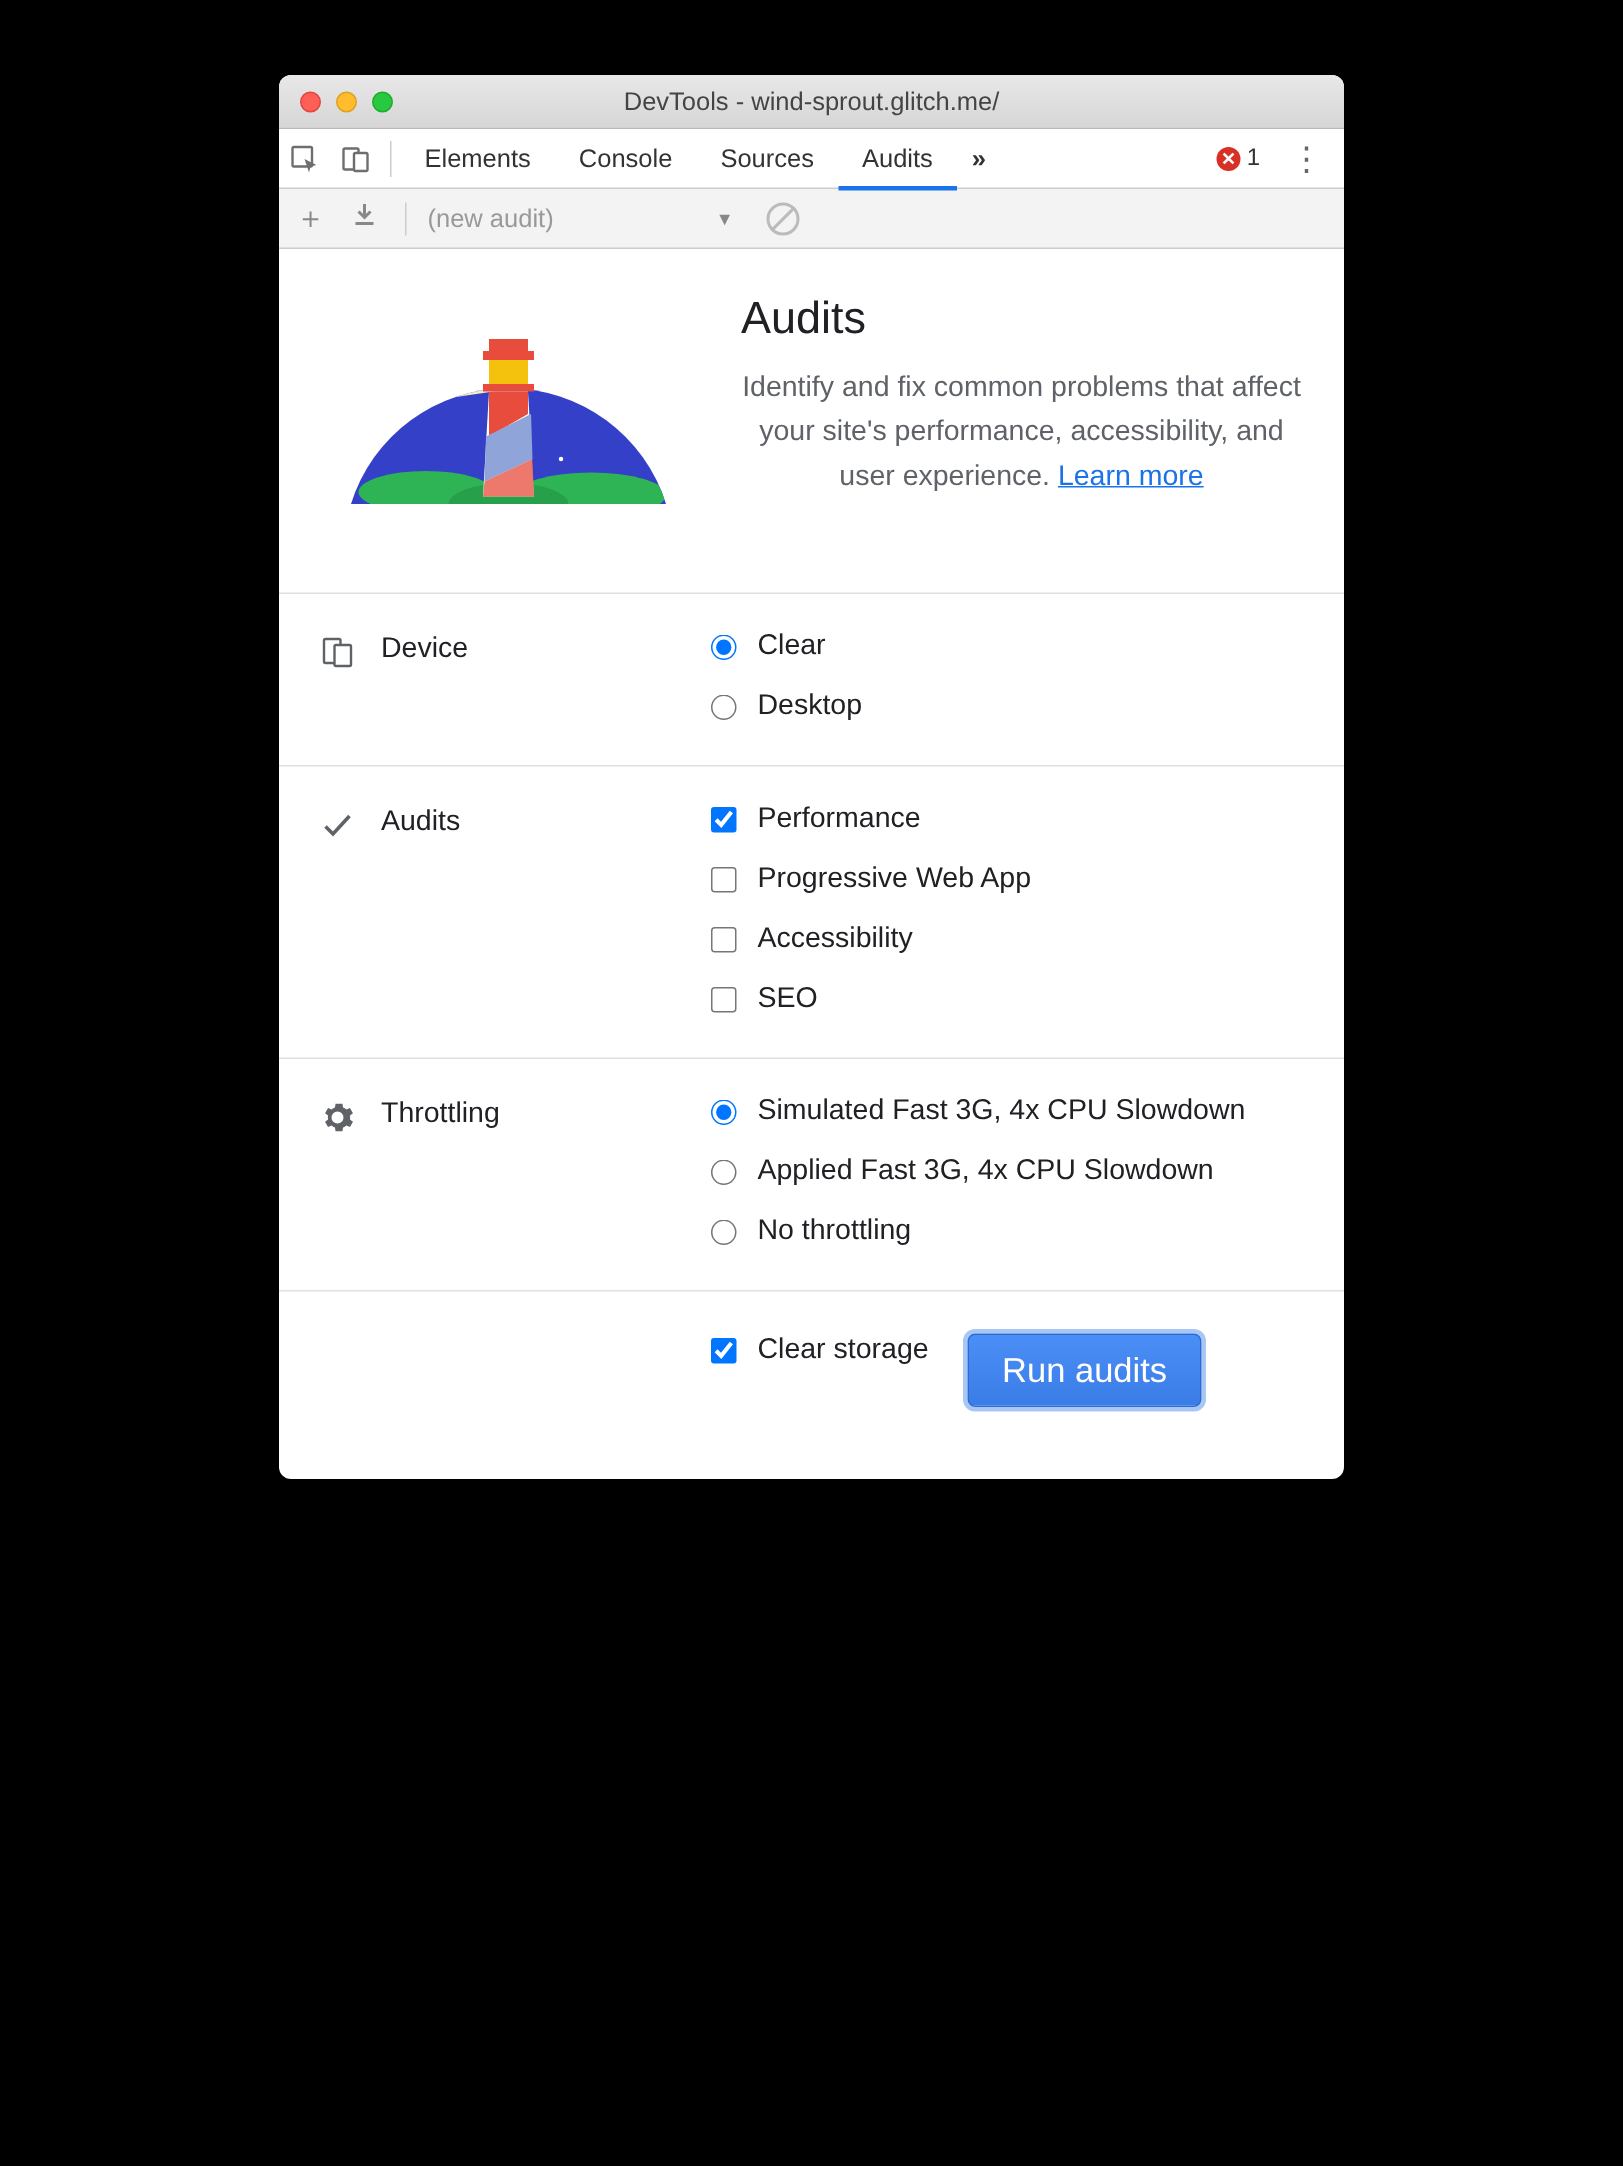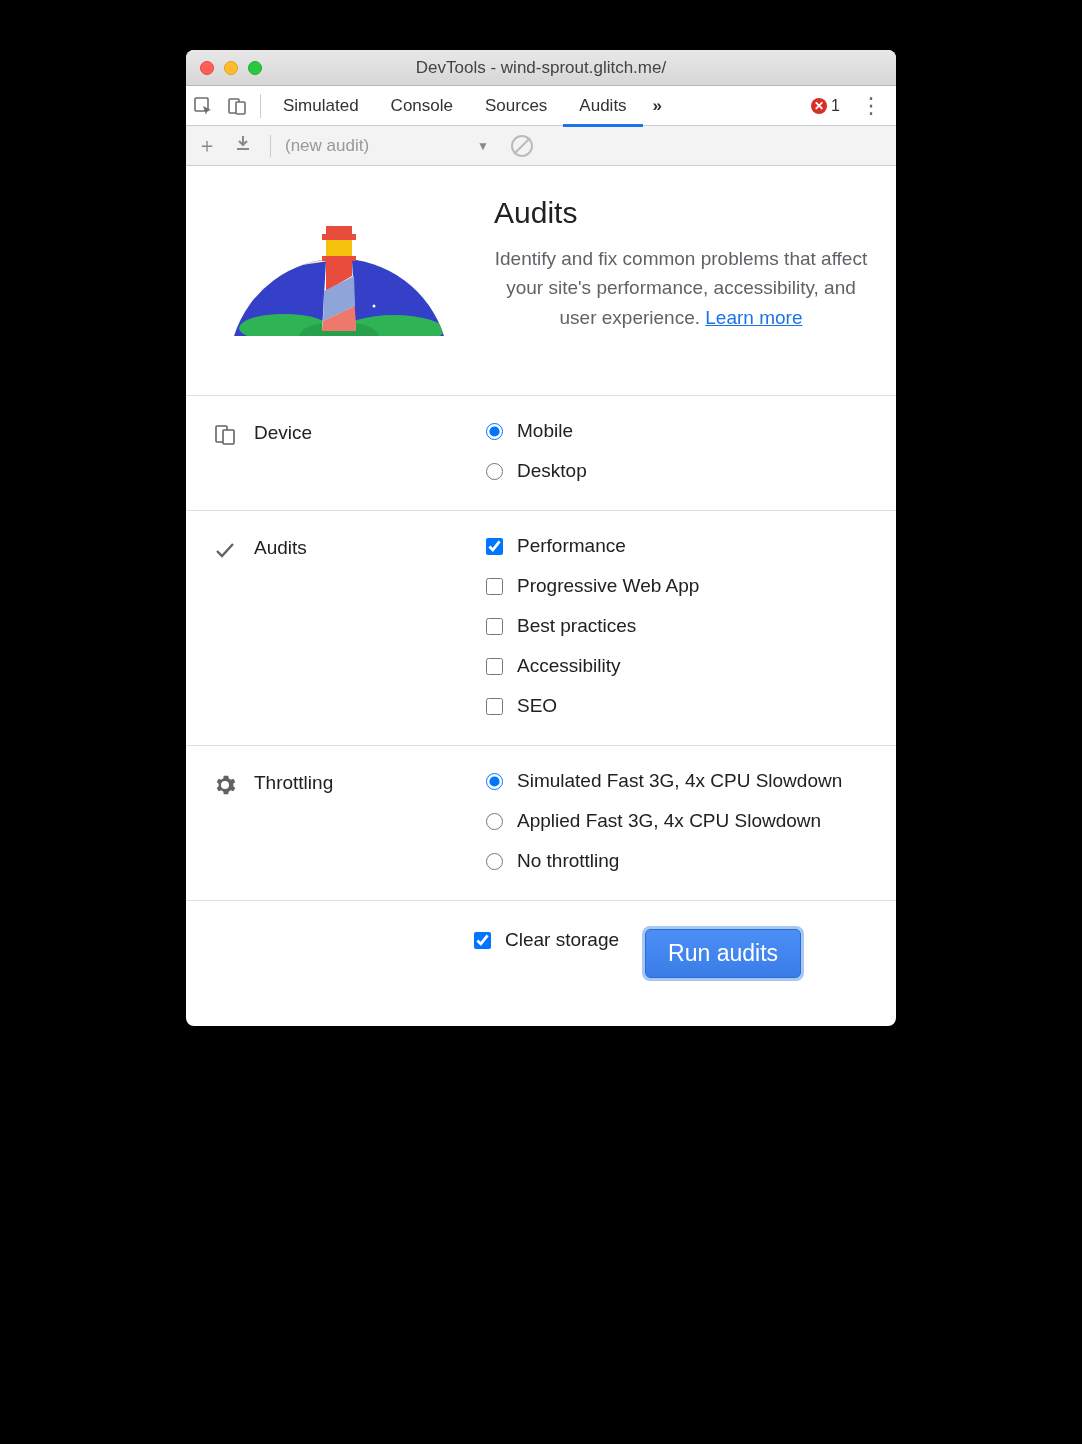--- a/index.html
+++ b/index.html
@@ -54,21 +54,21 @@
   .auditsel{color:#999;font-size:17px;display:flex;align-items:center;gap:108px;}
   .caret{color:#888;font-size:12px;}
   .block{width:22px;height:22px;border:2px solid #bbb;border-radius:50%;position:relative;margin-left:12px;}
   .block::after{content:"";position:absolute;width:2px;height:22px;background:#bbb;left:50%;top:50%;transform:translate(-50%,-50%) rotate(45deg);}
   .content{padding:0;}
   .hero{display:flex;padding:30px 28px 34px;gap:30px;align-items:flex-start;}
   .lh-img{width:250px;height:165px;flex-shrink:0;position:relative;}
   .herotext h1{margin:0 0 14px;font-size:30px;font-weight:400;color:#202124;}
   .herotext p{margin:0;font-size:19px;line-height:1.55;color:#5f6368;text-align:center;}
   .herotext a{color:#1a73e8;text-decoration:underline;}
-  .section{border-top:1px solid #e0e0e0;padding:24px 28px 28px;display:flex;gap:12px;}
+  .section{border-top:1px solid #e0e0e0;padding:24px 28px 28px;display:flex;}
   .seclabel{width:260px;display:flex;align-items:flex-start;gap:18px;font-size:19px;color:#202124;padding-top:2px;}
   .seclabel svg,.seclabel .ico{width:22px;height:22px;color:#5f6368;flex-shrink:0;margin-top:2px;}
   .options{flex:1;display:flex;flex-direction:column;gap:18px;}
   .opt{display:flex;align-items:center;gap:14px;font-size:19px;color:#202124;}
   input[type=radio],input[type=checkbox]{width:17px;height:17px;margin:0;}
   .runrow{border-top:1px solid #e0e0e0;padding:28px 28px 48px;display:flex;}
   .runrow .pad{width:260px;}
   .runcol{flex:1;display:flex;flex-direction:row;gap:26px;align-items:flex-start;}
   .runbtn{background:#3b82f6;background:linear-gradient(#4b8ef5,#3b7de8);color:#fff;border:1px solid #2b6cd4;border-radius:5px;padding:10px 22px;font-size:23px;font-weight:500;box-shadow:0 0 0 3px #a9c7f5;cursor:pointer;}
   
@@ -94,21 +94,21 @@
           <path d="M10 10 L18 14 L14 15 L13 19 Z" fill="currentColor" stroke="none"></path>
       </svg>
     </div>
     <div class="iconbtn">
       <svg width="20" height="20" viewBox="0 0 20 20" fill="none" stroke="currentColor" stroke-width="1.6">
         <rect x="2" y="3" width="10" height="14" rx="1"></rect>
           <rect x="9" y="6" width="9" height="12" rx="1" fill="#fff"></rect>
       </svg>
     </div>
     <div class="sep"></div>
-    <div class="tab">Simulated</div>
+    <div class="tab">Elements</div>
     <div class="tab">Console</div>
     <div class="tab">Sources</div>
     <div class="tab active">Audits</div>
     <div class="tab" style="padding:0 10px;font-weight:bold;">»</div>
     <div class="spacer"></div>
     <div class="err">
       <span class="err-icon">✕</span>
       <span>1</span>
     </div>
     <div class="kebab">⋮</div>
@@ -180,21 +180,21 @@
       <div class="seclabel">
         <svg class="ico" viewBox="0 0 22 22" fill="none" stroke="currentColor" stroke-width="1.6">
           <rect x="2" y="2" width="11" height="16" rx="1"></rect>
             <rect x="9" y="6" width="11" height="14" rx="1" fill="#fff"></rect>
         </svg>
         <span>Device</span>
       </div>
       <div class="options">
         <label class="opt">
           <input type="radio" name="device" checked="" style="">
-          <span>Mobile</span>
+          <span>Clear</span>
         </label>
         <label class="opt">
           <input type="radio" name="device" style="">
           <span>Desktop</span>
         </label>
       </div>
     </div>
 
     <div class="section">
       <div class="seclabel">
@@ -207,24 +207,20 @@
         <label class="opt">
           <input type="checkbox" checked="" style="">
           <span>Performance</span>
         </label>
         <label class="opt">
           <input type="checkbox" style="">
           <span>Progressive Web App</span>
         </label>
         <label class="opt">
           <input type="checkbox" style="">
-          <span>Best practices</span>
-        </label>
-        <label class="opt">
-          <input type="checkbox" style="">
           <span>Accessibility</span>
         </label>
         <label class="opt">
           <input type="checkbox" style="">
           <span>SEO</span>
         </label>
       </div>
     </div>
 
     <div class="section">

